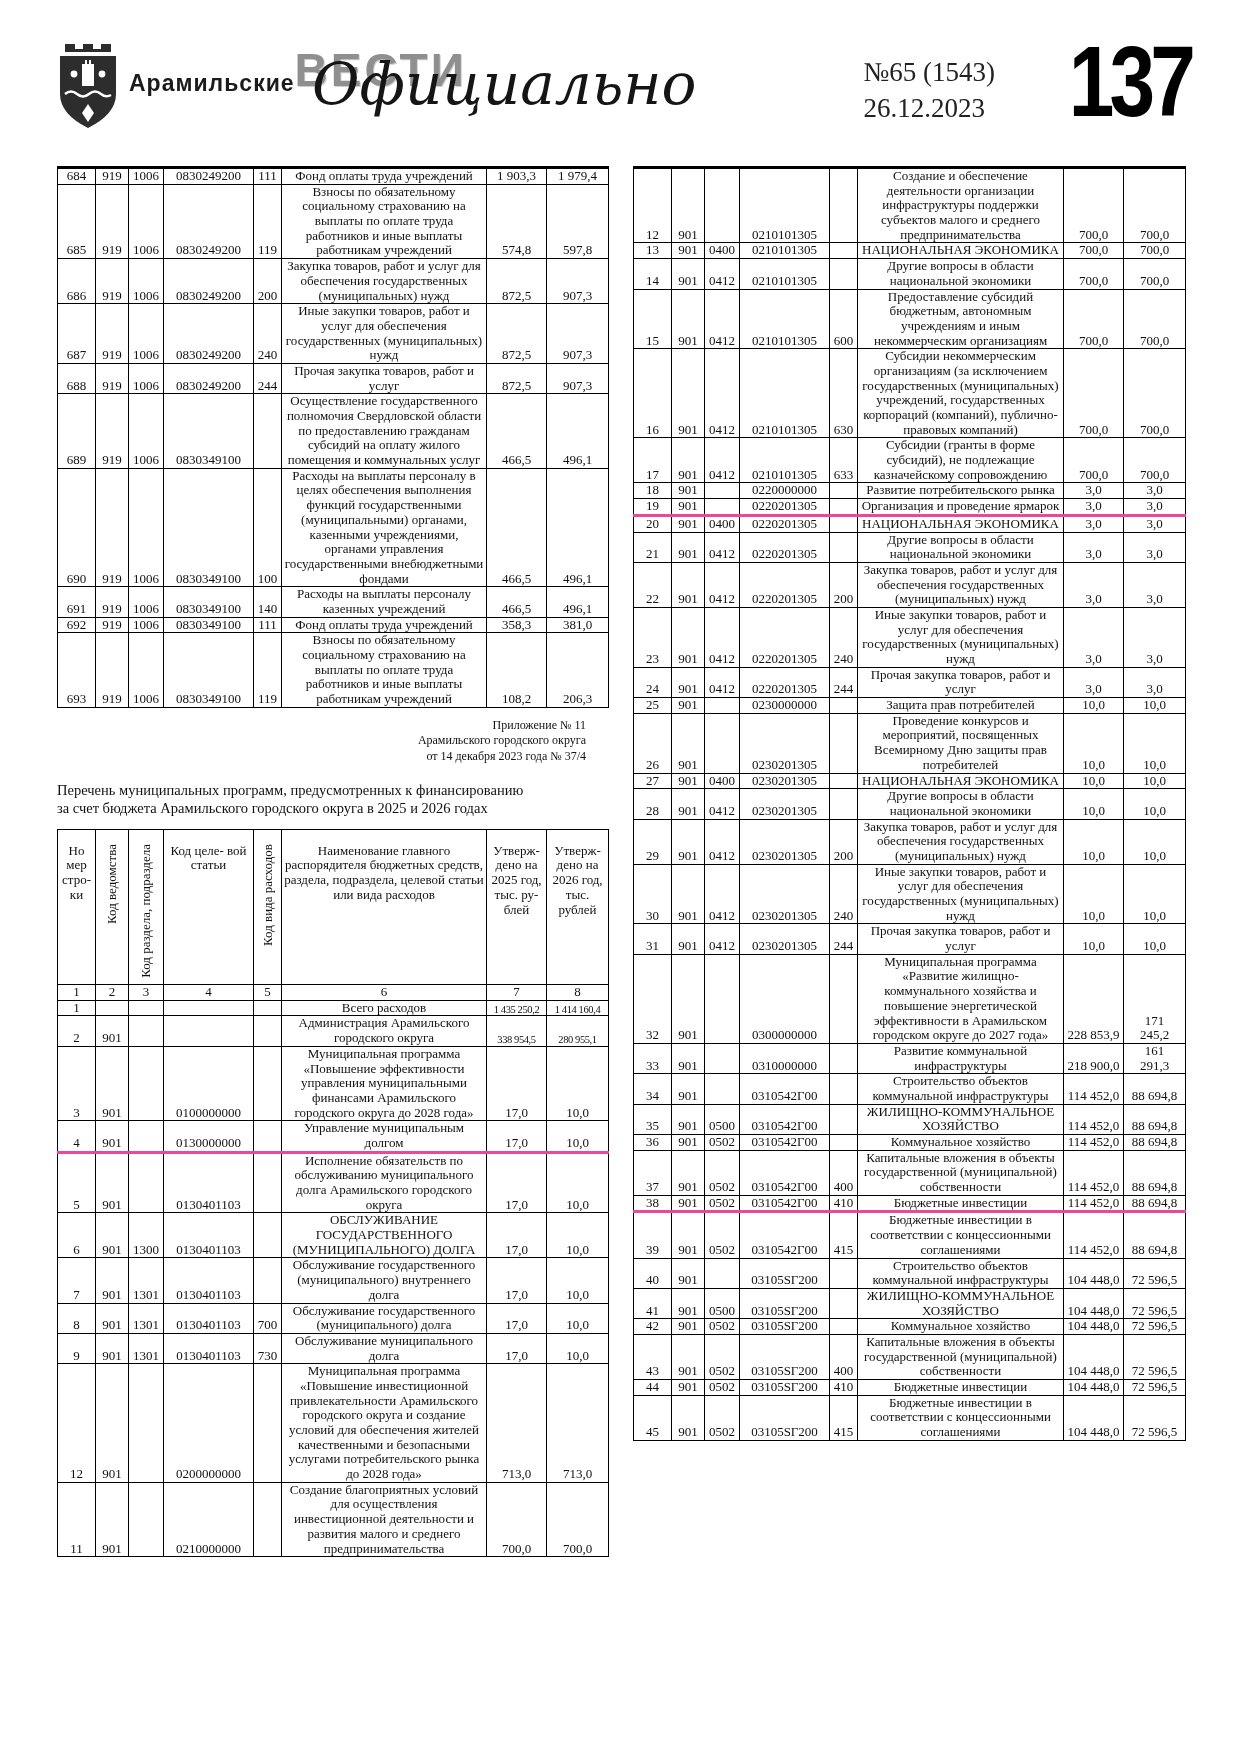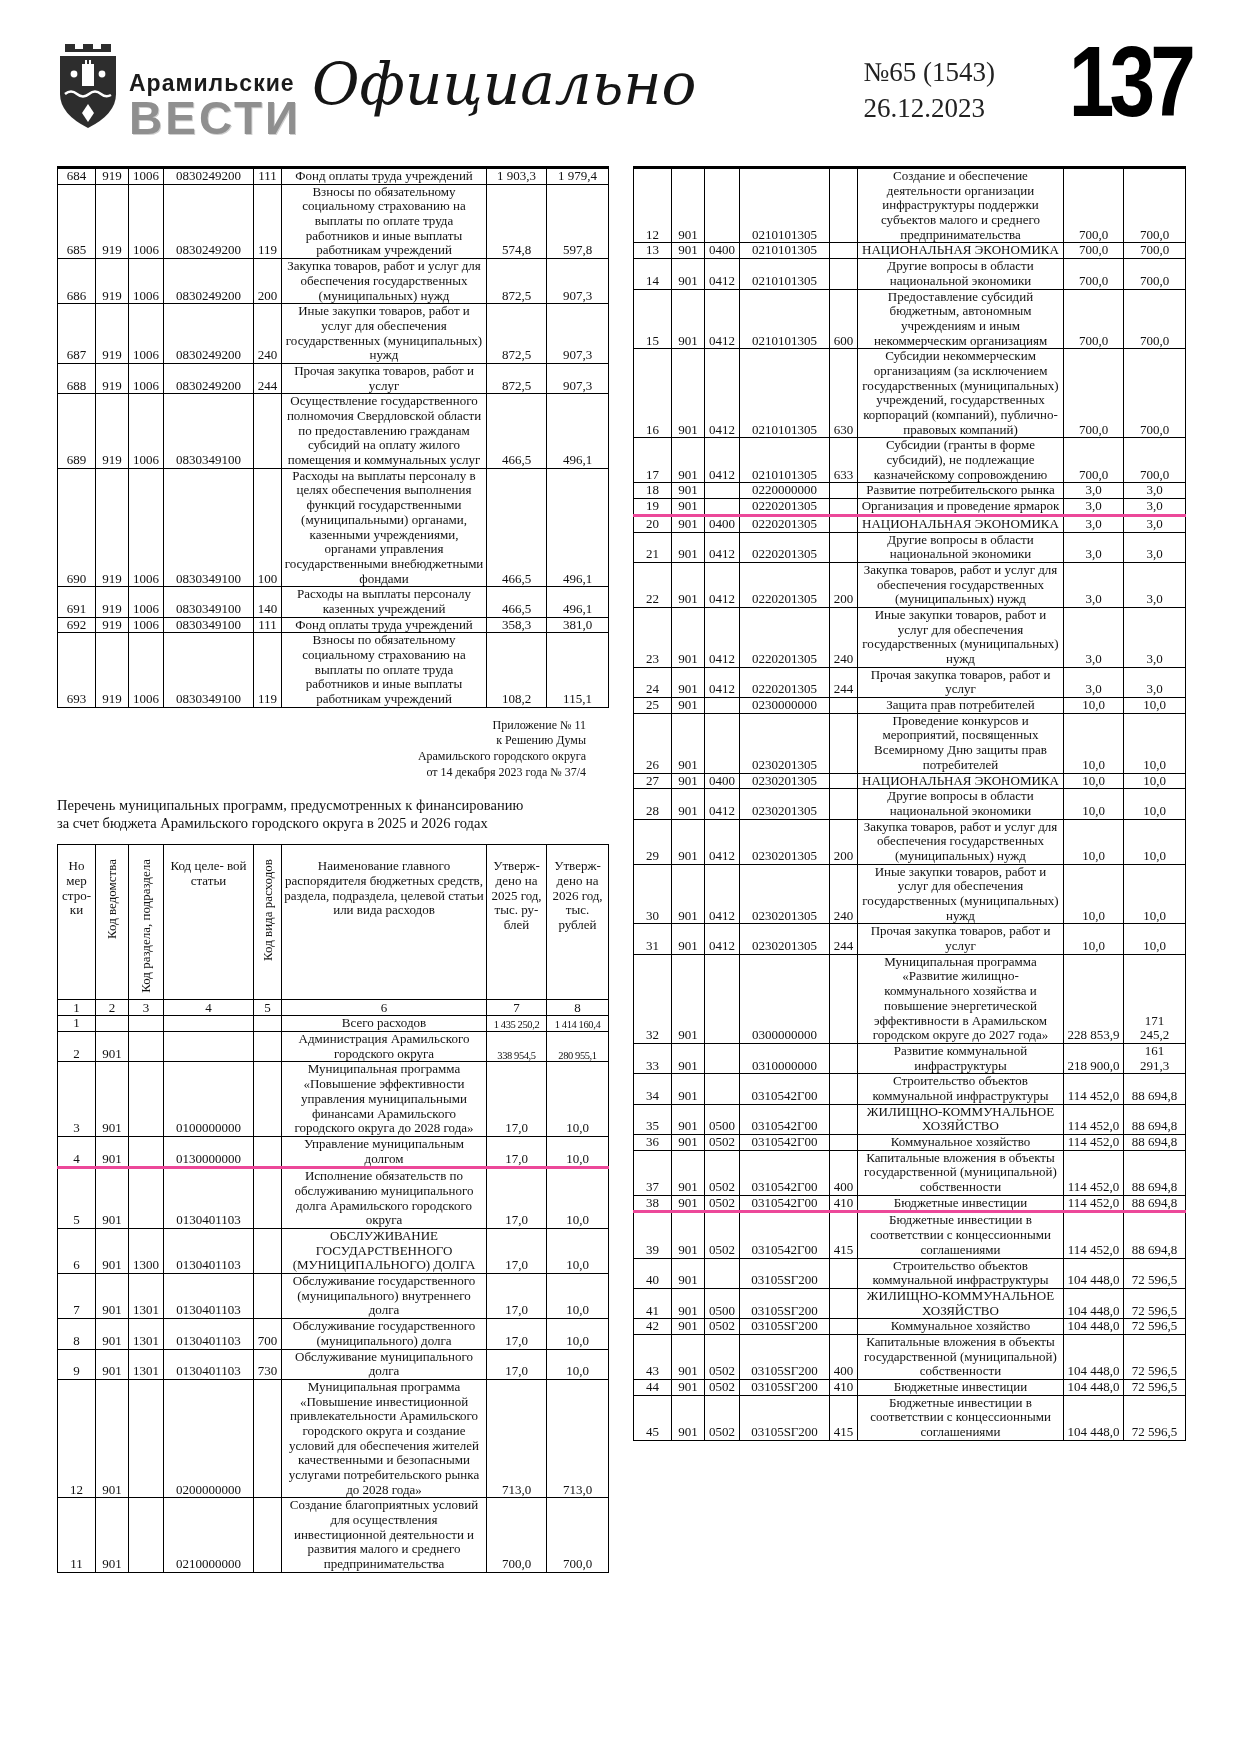--- a/index.html
+++ b/index.html
@@ -3,21 +3,21 @@
 <meta charset="utf-8">
 <style>
   html,body{margin:0;padding:0;background:#e8e8e8;}
   .page{position:relative;width:1241px;height:1754px;background:#ffffff;margin:0 auto;
         font-family:"Liberation Serif","DejaVu Serif",serif;color:#111;overflow:hidden;}
 
   
   .masthead{position:absolute;left:57px;top:40px;width:1128px;height:100px;}
   .logo{position:absolute;left:0;top:4px;display:flex;align-items:flex-start;}
   .shield{width:62px;height:86px;margin-right:10px;}
-  .logo-text{display:flex;flex-direction:column;}
+  .logo-text{display:flex;flex-direction:row;align-items:center;}
   .paper-top{font-family:"Liberation Sans","DejaVu Sans",sans-serif;font-weight:bold;
              font-size:23px;color:#1b1b1b;letter-spacing:1px;margin-top:26px;}
   .paper-bottom{font-family:Liberation Sans, sans-serif;font-weight:bold;
                 font-size:46px;color:#8f8f8f;letter-spacing:3px;line-height:0.95;
                 text-shadow:1px 1px 0 #cfcfcf;}
   .section-title{position:absolute;left:255px;top:10px;font-style:italic;
                  font-family:"DejaVu Serif","Liberation Serif",serif;font-size:58px;color:#151515;}
   .issue-block{position:absolute;right:190px;top:14px;font-size:27px;line-height:1.35;color:#222;}
   .page-number{position:absolute;right:-6px;top:-16px;
                font-family:"Liberation Sans","DejaVu Sans",sans-serif;font-weight:bold;
@@ -192,28 +192,27 @@
           </tr>
 
           <tr>
             <td class="cell">693</td>
             <td class="cell">919</td>
             <td class="cell">1006</td>
             <td class="cell">0830349100</td>
             <td class="cell">119</td>
             <td class="cell">Взносы по обязательному социальному страхованию на выплаты по оплате труда работников и иные выплаты работникам учреждений</td>
             <td class="cell val">108,2</td>
-            <td class="cell val">115,1</td>
+            <td class="cell val">206,3</td>
           </tr>
         </tbody>
     </table>
 
     <div class="appendix">
       <div>Приложение № 11</div>
-      <div>к Решению Думы</div>
       <div>Арамильского городского округа</div>
       <div>от 14 декабря 2023 года № 37/4</div>
     </div>
 
     <div class="list-title">
       <div>Перечень муниципальных программ, предусмотренных к финансированию</div>
       <div>за счет бюджета Арамильского городского округа в 2025 и 2026 годах</div>
     </div>
 
     <table>

